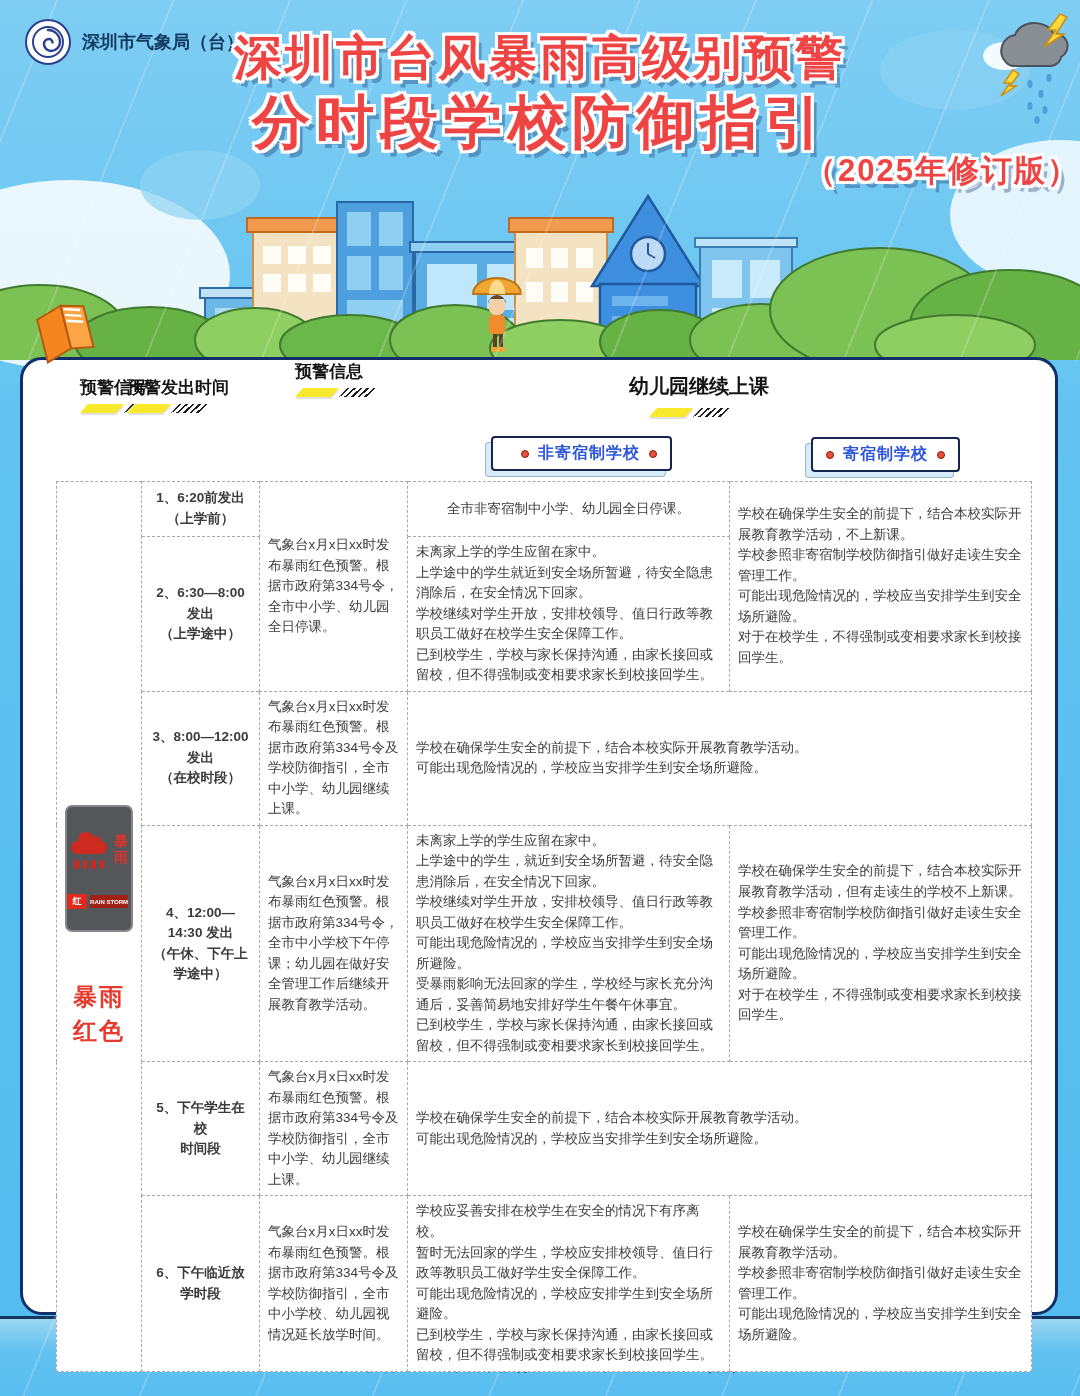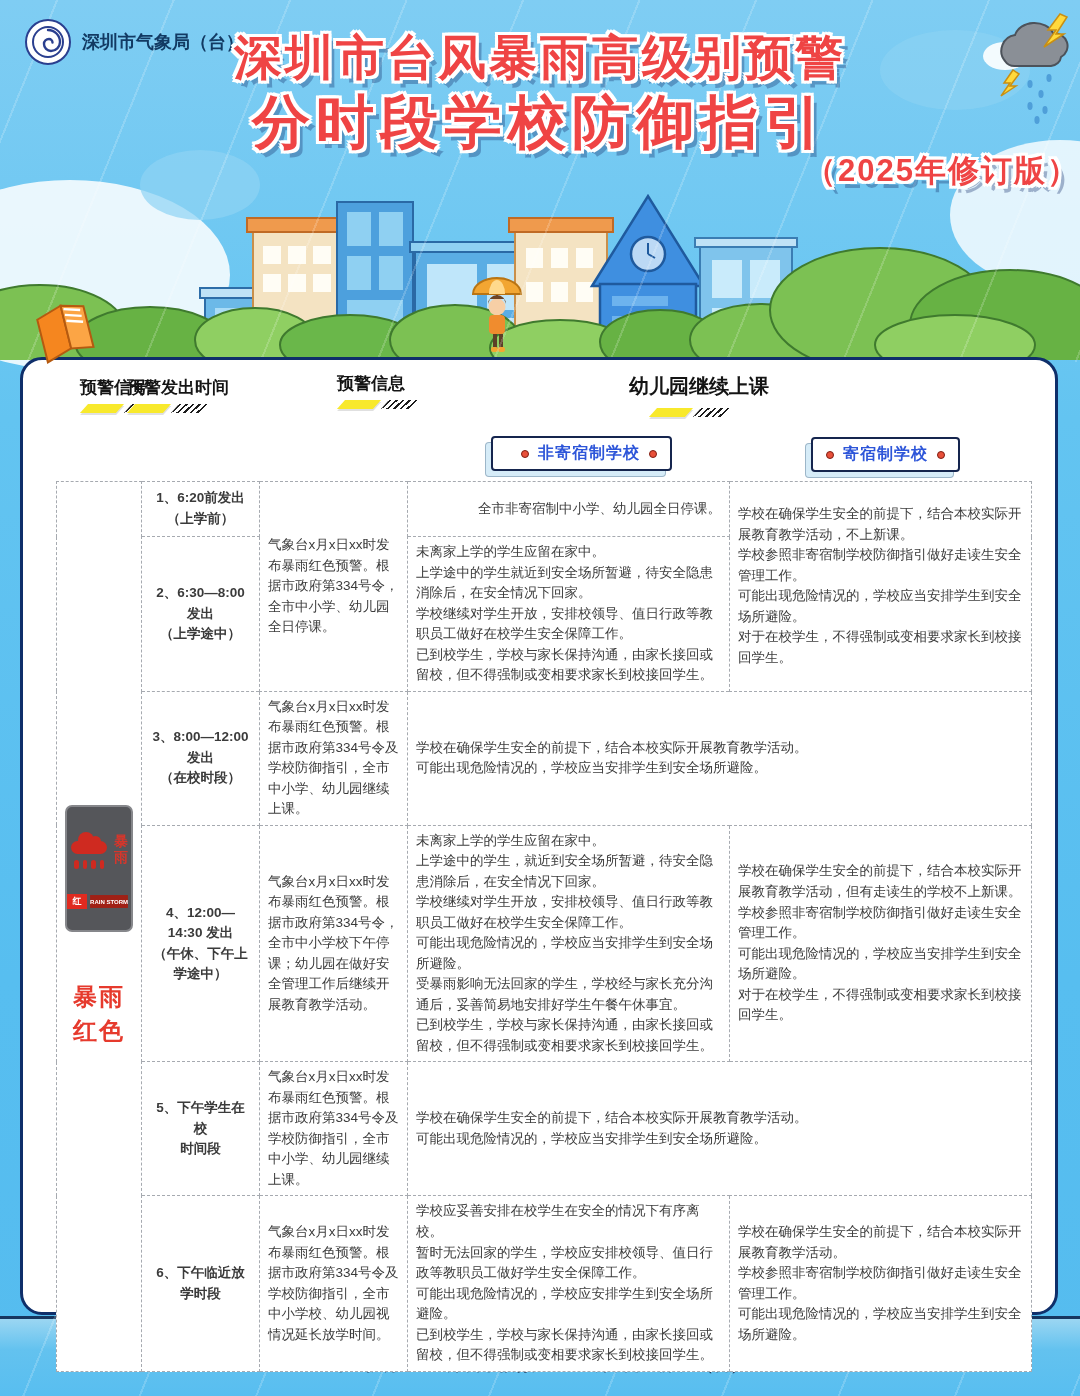--- a/index.html
+++ b/index.html
@@ -38,39 +38,39 @@
   
   .panel { position:absolute; left:20px; top:357px; width:1038px; height:958px;
     background:#fff; border:3px solid #0f2f6a; border-radius:22px; z-index:10; }
   .col-label { position:absolute; font-weight:800; color:#141414; font-size:17px; z-index:2; }
   .col-label .marker { position:absolute; left:4px; top:22px; white-space:nowrap; }
   .marker i { display:inline-block; height:9px; vertical-align:middle; transform:skewX(-42deg); }
   .marker .m-y { width:36px; background:#f8e92c; box-shadow:2px 2px 0 rgba(0,0,0,.12); }
   .marker .m-h { width:30px; margin-left:8px; background:repeating-linear-gradient(100deg,#1c1c1c 0 2.5px,transparent 2.5px 6.5px); }
   .lbl-signal { left:16px; top:16px;margin-left:41px; }
   .lbl-time { left:104px; top:16px; }
-  .lbl-info { left:272px; top:12px;margin-left:42px; }
+  .lbl-info { left:272px; top:0; }
   .lbl-guid { left:606px; top:13px; font-size:20px; }
   .lbl-guid .marker { left:24px; top:27px; }
   
   .badge { position:absolute; display:flex; align-items:center; gap:9px;
     background:#fff; border:2px solid #15254e; border-radius:4px; padding:5px 13px;
     font-size:16px; font-weight:800; color:#2e56d9; letter-spacing:1px;
     box-shadow:-6px 6px 0 -1px #d6ecf8,-6px 6px 0 0 #9cb6c9; z-index:2; }
   .badge .dot { width:8px; height:8px; border-radius:50%; background:#e8503a; border:1.5px solid #7e1d12; }
   .badge1 { left:468px; top:76px;padding-left:28px; }
   .badge2 { left:788px; top:77px;justify-content:center; }
   
   table.grid { position:absolute; left:33px; top:121px; border-collapse:collapse; table-layout:fixed; background:#fff; }
   table.grid td { border:1.5px dashed #a6aab0; padding:5px 8px; font-size:13.5px; line-height:1.52;
     color:#3b3b3b; vertical-align:middle; white-space:pre-line; overflow:hidden; }
   tr.r1 { height:55px; } tr.r2 { height:150px; } tr.r3 { height:105px; }
   tr.r4 { height:230px; } tr.r5 { height:107px; } tr.r6 { height:135px; }
   td.t-time { text-align:center; font-weight:600; color:#2e2e2e; padding:4px 3px; }
-  td.t-center { text-align:right; }
+  td.t-center { text-align:center; }
   td.sig-cell { text-align:center; padding:4px 2px; }
   
   .sig-icon { width:68px; margin:0 auto; border-radius:7px; overflow:hidden; background:#55565a;
     border:2px solid #86878b; }
   .sig-top { position:relative; height:46px; display:flex; }
   .sig-cloud { position:relative; width:44px; height:46px; }
   .sig-cloud .c-body { position:absolute; left:4px; top:13px; width:36px; height:13px; background:#cf2a20; border-radius:8px; }
   .sig-cloud .c-bump1 { position:absolute; left:11px; top:4px; width:16px; height:16px; background:#cf2a20; border-radius:50%; }
   .sig-cloud .c-bump2 { position:absolute; left:23px; top:8px; width:11px; height:11px; background:#cf2a20; border-radius:50%; }
   .sig-cloud .c-drops { position:absolute; left:7px; bottom:5px; display:flex; gap:4px; }

